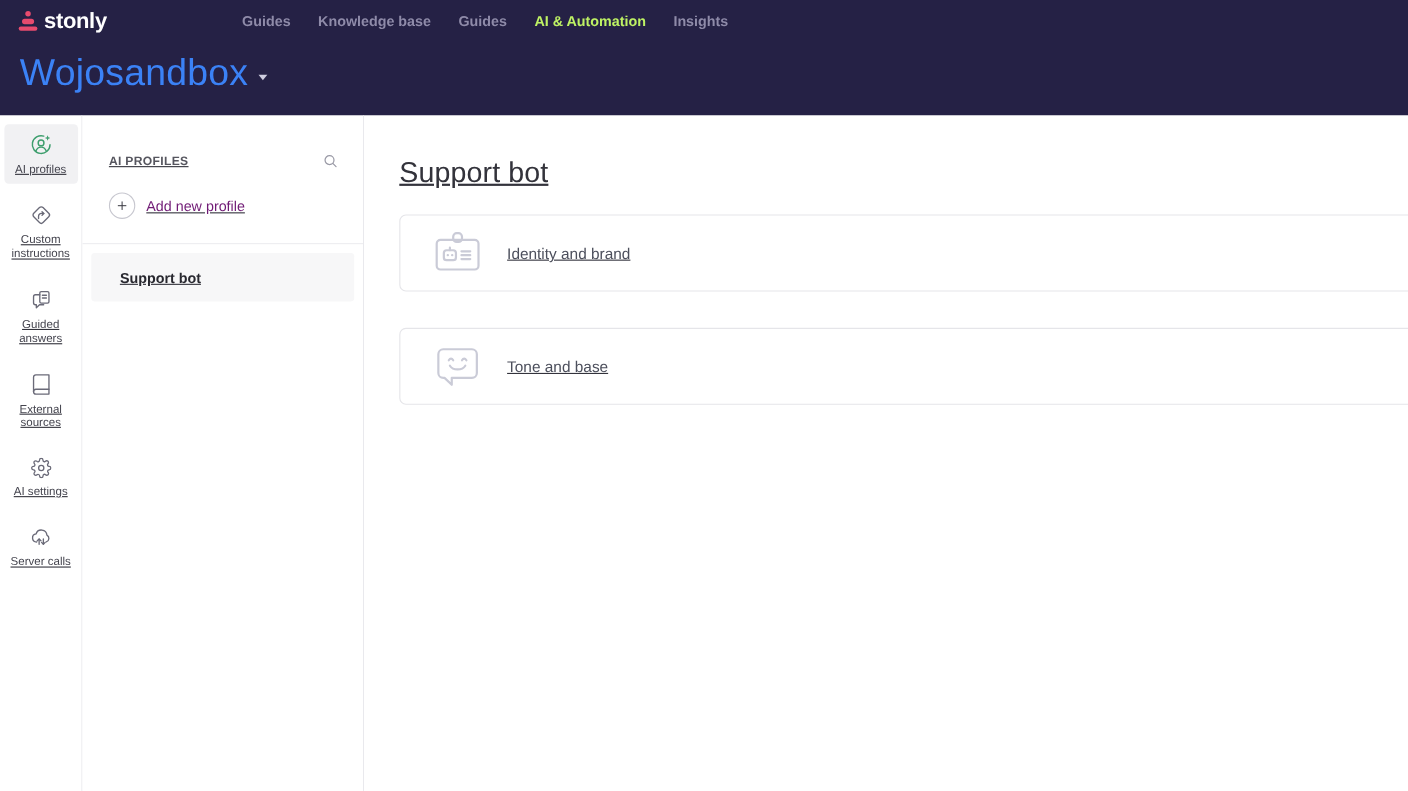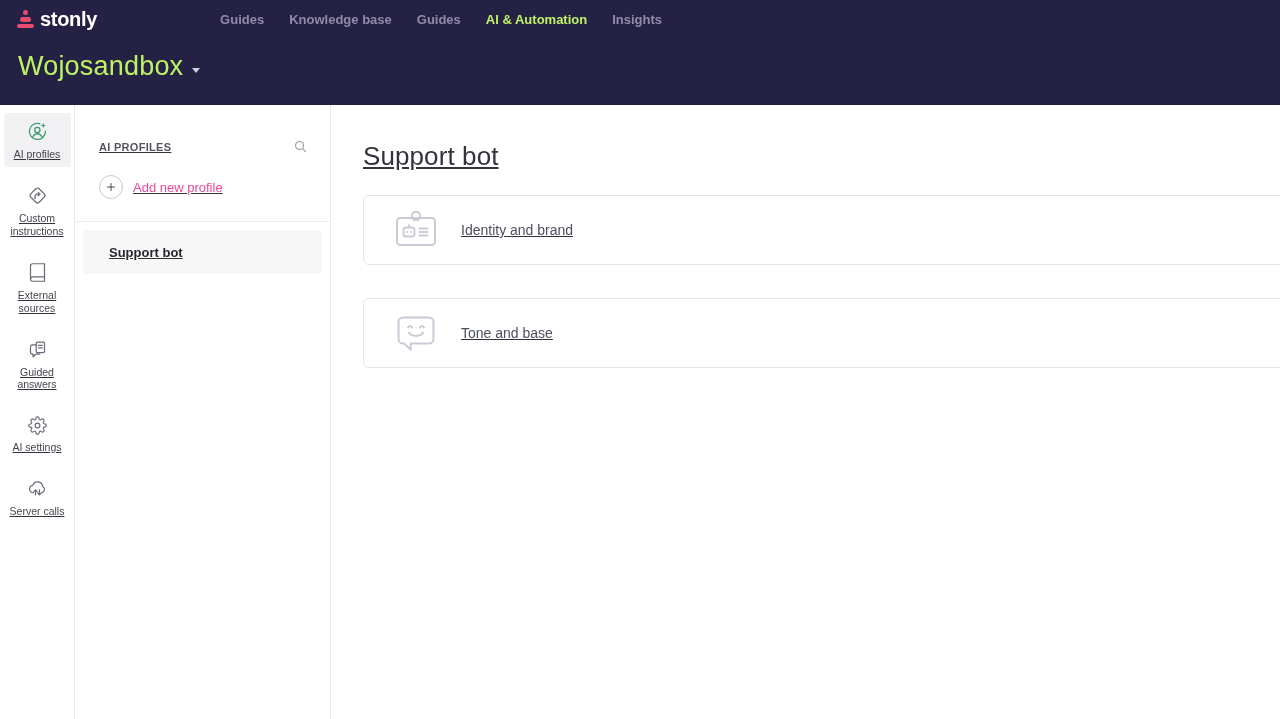--- a/index.html
+++ b/index.html
@@ -28,21 +28,21 @@
   .logo-text { color: #ffffff; font-size: 20px; font-weight: 700; letter-spacing: -0.3px; }
   .flag { width: 14px; height: 9px; border-radius: 1.5px; overflow: hidden; display: inline-block; margin-left: 3px; transform: translateY(-8px); }
   .flag .b { height: 50%; background: #3f72d8; }
   .flag .y { height: 50%; background: #ffd83d; }
 
   nav.main-nav { display: flex; align-items: flex-end; gap: 25px; margin-left: 82px; }
   .nav-item { font-size: 13px; font-weight: 700; color: #8f8ba9; cursor: pointer; white-space: nowrap; }
   .nav-item.active { color: #bef264; }
 
   .workspace-row { flex: 1; display: flex; align-items: center; padding: 0 0 10px 18px; }
-  .ws-name { color: #bef264; font-size: 27px; font-weight: 400; letter-spacing: 0.2px; cursor: pointer; }
+  .ws-name { color: #3b82f6; font-size: 34px; font-weight: 400; letter-spacing: 0.2px; cursor: pointer; }
   .ws-caret { width: 0; height: 0; border-left: 4.5px solid transparent; border-right: 4.5px solid transparent; border-top: 5px solid #cfcde0; margin: 8px 0 0 9px; display: inline-block; }
 
   
   .body-cols { flex: 1; display: flex; min-height: 0; text-decoration: underline; }
 
   
   aside.sidebar {
     width: 75px; flex: 0 0 75px; border-right: 1px solid #e9e9ed;
     padding-top: 8px; display: flex; flex-direction: column; align-items: center; gap: 10px;
     background: #fff;
@@ -57,21 +57,21 @@
   .s-item.active .s-icon { color: #3d9e6d; }
   .s-label { margin-top: 6px; font-size: 10.5px; line-height: 1.18; color: #45454f; text-align: center; }
 
   
   section.panel { width: 256px; flex: 0 0 256px; border-right: 1px solid #e9e9ed; background: #fff; display: flex; flex-direction: column; }
   .panel-head { margin: 34px 22px 0 24px; display: flex; align-items: center; justify-content: space-between; }
   .panel-title { font-size: 11px; font-weight: 700; color: #56565f; letter-spacing: 0.3px; }
   .search-btn { cursor: pointer; color: #9a9aa6; display: flex; }
   .add-row { margin: 21px 24px 0 24px; display: flex; align-items: center; cursor: pointer; }
   .plus-circle { width: 24px; height: 24px; border-radius: 50%; border: 1px solid #c7c7cf; display: flex; align-items: center; justify-content: center; color: #36363f; flex: 0 0 24px; background: #fff; }
-  .add-label { margin-left: 10px; font-size: 13px; color: #ec4899; }
+  .add-label { margin-left: 10px; font-size: 13px; color: #701a75; }
   .panel-divider { margin-top: 22px; border-top: 1px solid #ededf0; }
   .profile-list { padding: 8px; }
   .profile-item {
     height: 44px; background: #f7f7f8; border-radius: 3px;
     display: flex; align-items: center; padding-left: 26px;
     font-size: 13px; font-weight: 700; color: #28282f; cursor: pointer;
   }
 
   
   main.content { flex: 1; min-width: 0; padding: 36px 0 0 32px; background: #fff; }
@@ -133,34 +133,34 @@
         <svg class="s-icon" width="21" height="21" viewBox="0 0 24 24" fill="none" stroke="currentColor" stroke-width="1.4" stroke-linecap="round" stroke-linejoin="round">
           <rect x="5.2" y="5.2" width="13.6" height="13.6" rx="2.6" transform="rotate(45 12 12)"></rect>
           <path d="M9.2 15.6v-2.4a2.9 2.9 0 0 1 2.9-2.9h2.5"></path>
           <path d="M12.8 8.5l1.9 1.9-1.9 1.9"></path>
         </svg>
         <span class="s-label">Custom instructions</span>
       </div>
 
       <div class="s-item">
         <svg class="s-icon" width="21" height="21" viewBox="0 0 24 24" fill="none" stroke="currentColor" stroke-width="1.4" stroke-linecap="round" stroke-linejoin="round">
-          <path d="M4 19.5A2.5 2.5 0 0 1 6.5 17H20"></path>
-          <path d="M6.5 2H20v20H6.5A2.5 2.5 0 0 1 4 19.5v-15A2.5 2.5 0 0 1 6.5 2z"></path>
-        </svg>
-        <span class="s-label">External sources</span>
-      </div>
-
-      <div class="s-item">
-        <svg class="s-icon" width="21" height="21" viewBox="0 0 24 24" fill="none" stroke="currentColor" stroke-width="1.4" stroke-linecap="round" stroke-linejoin="round">
           <rect x="10.5" y="3.5" width="9.5" height="12" rx="1.5"></rect>
           <path d="M13.2 7.3h4.2"></path>
           <path d="M13.2 10.2h4.2"></path>
           <path d="M10.5 6.8H6a2 2 0 0 0-2 2v6.4a2 2 0 0 0 2 2h.9v3.1l3.3-3.1h4.3"></path>
         </svg>
         <span class="s-label">Guided answers</span>
+      </div>
+
+      <div class="s-item">
+        <svg class="s-icon" width="21" height="21" viewBox="0 0 24 24" fill="none" stroke="currentColor" stroke-width="1.4" stroke-linecap="round" stroke-linejoin="round">
+          <path d="M4 19.5A2.5 2.5 0 0 1 6.5 17H20"></path>
+          <path d="M6.5 2H20v20H6.5A2.5 2.5 0 0 1 4 19.5v-15A2.5 2.5 0 0 1 6.5 2z"></path>
+        </svg>
+        <span class="s-label">External sources</span>
       </div>
 
       <div class="s-item">
         <svg class="s-icon" width="19" height="19" viewBox="0 0 24 24" fill="none" stroke="currentColor" stroke-width="1.5" stroke-linecap="round" stroke-linejoin="round">
           <circle cx="12" cy="12" r="3"></circle>
           <path d="M19.4 15a1.65 1.65 0 0 0 .33 1.82l.06.06a2 2 0 0 1 0 2.83 2 2 0 0 1-2.83 0l-.06-.06a1.65 1.65 0 0 0-1.82-.33 1.65 1.65 0 0 0-1 1.51V21a2 2 0 0 1-2 2 2 2 0 0 1-2-2v-.09A1.65 1.65 0 0 0 9 19.4a1.65 1.65 0 0 0-1.82.33l-.06.06a2 2 0 0 1-2.83 0 2 2 0 0 1 0-2.83l.06-.06a1.65 1.65 0 0 0 .33-1.82 1.65 1.65 0 0 0-1.51-1H3a2 2 0 0 1-2-2 2 2 0 0 1 2-2h.09A1.65 1.65 0 0 0 4.6 9a1.65 1.65 0 0 0-.33-1.82l-.06-.06a2 2 0 0 1 0-2.83 2 2 0 0 1 2.83 0l.06.06a1.65 1.65 0 0 0 1.82.33H9a1.65 1.65 0 0 0 1-1.51V3a2 2 0 0 1 2-2 2 2 0 0 1 2 2v.09a1.65 1.65 0 0 0 1 1.51 1.65 1.65 0 0 0 1.82-.33l.06-.06a2 2 0 0 1 2.83 0 2 2 0 0 1 0 2.83l-.06.06a1.65 1.65 0 0 0-.33 1.82V9a1.65 1.65 0 0 0 1.51 1H21a2 2 0 0 1 2 2 2 2 0 0 1-2 2h-.09a1.65 1.65 0 0 0-1.51 1z"></path>
         </svg>
         <span class="s-label">AI settings</span>
       </div>
 

